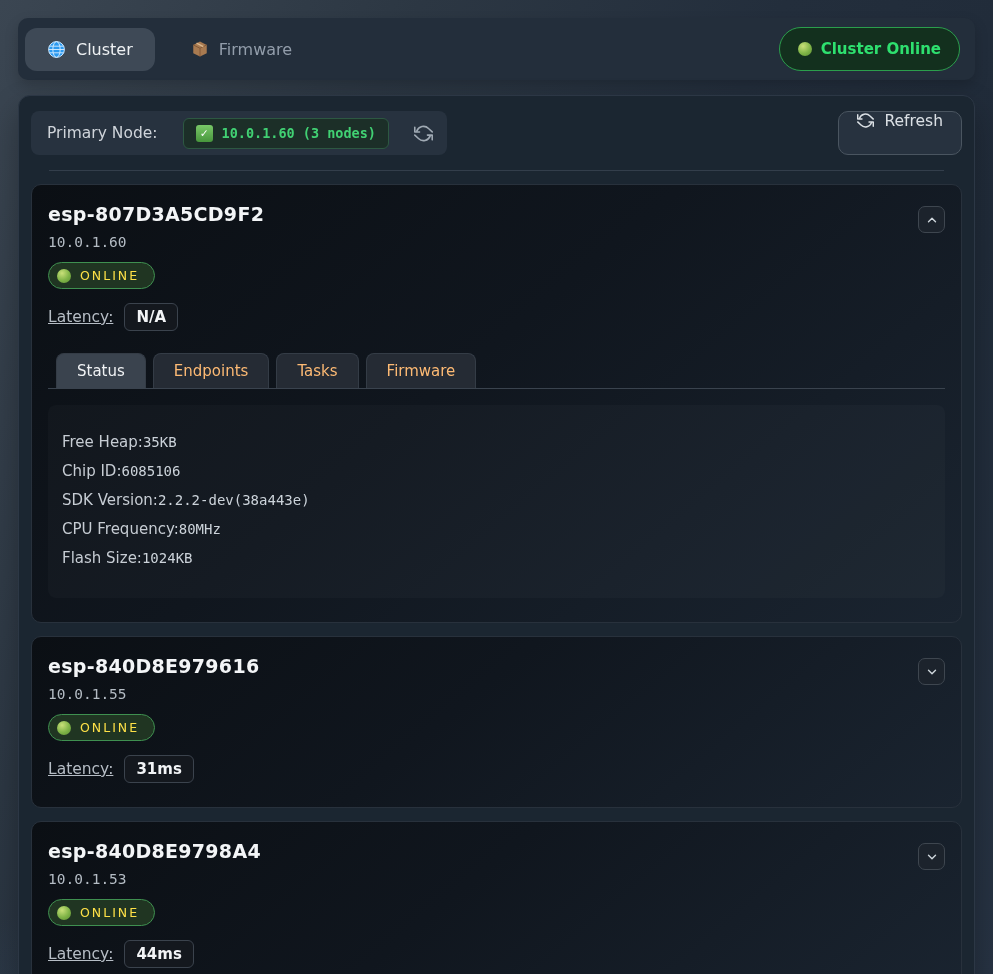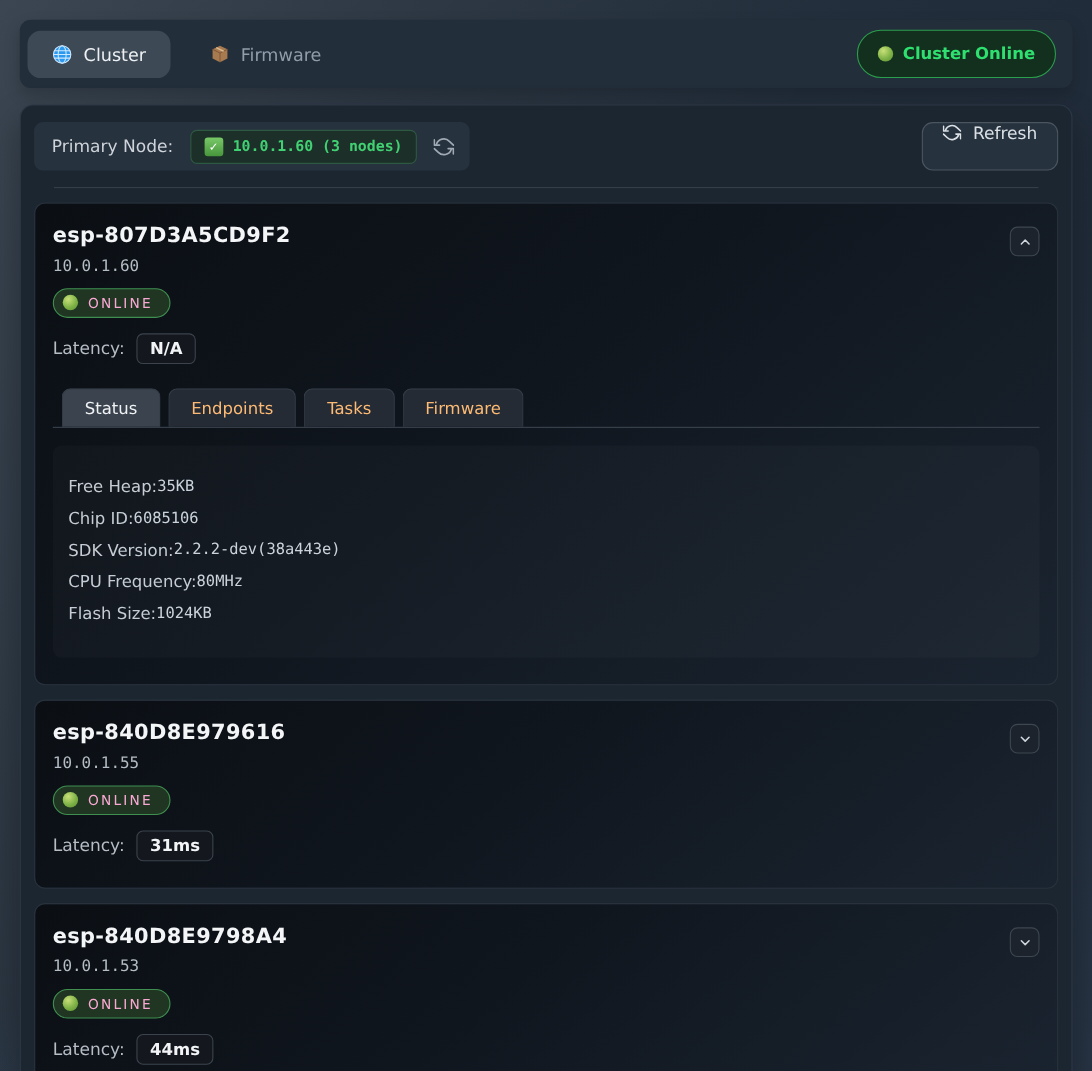--- a/index.html
+++ b/index.html
@@ -39,21 +39,21 @@
 
   
   .container {
     margin-top:15px; background:#1b2631; border:1px solid #2c3745;
     border-radius:12px; padding:15px 12px 22px;
     box-shadow:0 14px 30px rgba(0,0,0,.28);
   }
   .toolbar { display:flex; justify-content:space-between; align-items:center; }
   .primary-bar {
     height:44px; background:#27323f; border-radius:8px;
-    display:flex; align-items:center; gap:15px; padding:0 14px 0 16px;
+    display:flex; align-items:center; gap:25px; padding:0 14px 0 16px;
   }
   .primary-label { color:#cfd4da; font-size:15.5px; }
   .primary-badge {
     display:flex; align-items:center; gap:9px;
     background:#1c2f28; border:1px solid #2d5842; border-radius:6px;
     padding:6px 12px;
     font-family:"DejaVu Sans Mono","Liberation Mono",monospace;
     font-weight:bold; font-size:13.5px; color:#41d173;
   }
   .check-box {
@@ -77,26 +77,26 @@
     background:linear-gradient(140deg, #0b0f14 0%, #10161e 45%, #1a2430 100%);
     border:1px solid #28313c; border-radius:10px;
     padding:18px 16px 24px;
   }
   .card h2 { color:#f3f5f7; font-size:19px; letter-spacing:.3px; }
   .node-ip {
     margin-top:9px; color:#b4bcc4; font-size:14.5px;
     font-family:"DejaVu Sans Mono","Liberation Mono",monospace;
   }
   .online-badge {
-    margin-top:12px; display:inline-flex; align-items:flex-start; gap:9px;
+    margin-top:12px; display:inline-flex; align-items:flex-end; gap:9px;
     background:#203522; border:1px solid #3f9050; border-radius:15px;
-    padding:5px 15px 5px 8px; color:#f9a8d4; font-size:12.5px; letter-spacing:2px;
+    padding:5px 15px 5px 8px; color:#fde047; font-size:12.5px; letter-spacing:2px;
   }
   .latency-row { margin-top:14px; display:flex; align-items:center; gap:11px; }
-  .latency-label { color:#b6bdc5; font-size:15.5px; }
+  .latency-label { color:#b6bdc5; font-size:15.5px;text-decoration:underline; }
   .chip {
     background:#14181e; border:1px solid #3b434d; border-radius:6px;
     padding:4px 11px; color:#f2f4f6; font-weight:bold; font-size:15px;
   }
   .toggle-btn {
     position:absolute; top:21px; right:16px; width:27px; height:27px;
     background:#1c232c; border:1px solid #3e464f; border-radius:7px;
     color:#cfd6dc; display:flex; align-items:center; justify-content:center;
     cursor:pointer;
   }

